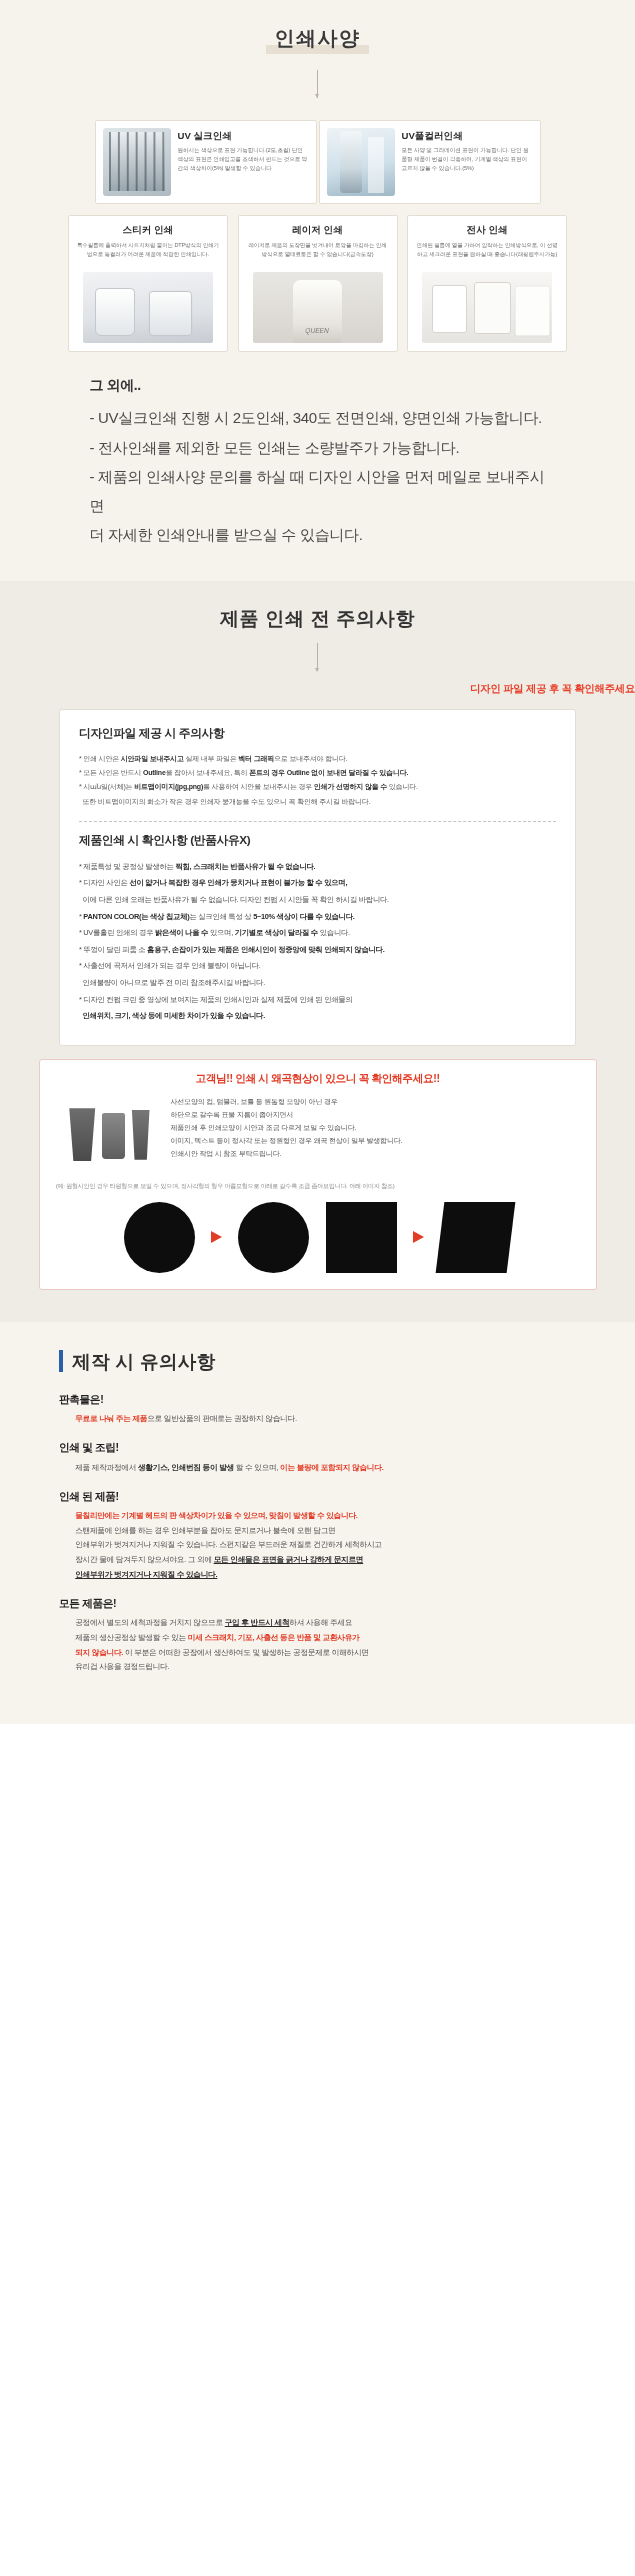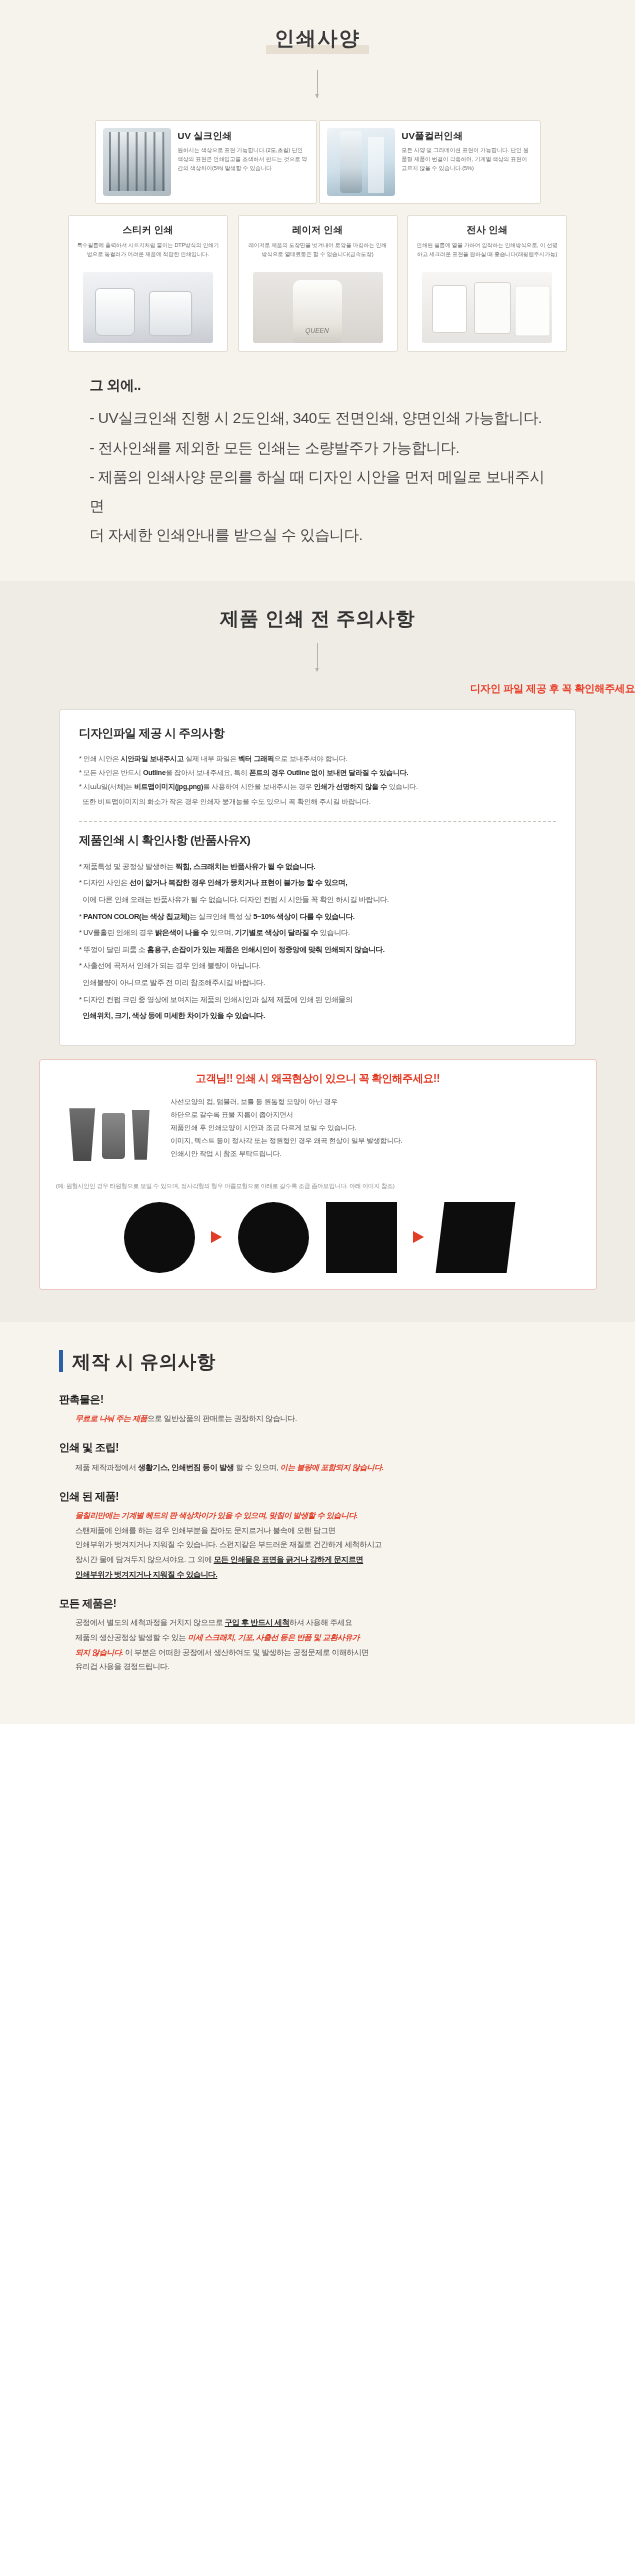--- a/index.html
+++ b/index.html
@@ -331,21 +331,21 @@
   .sec3-body { width: 517px; margin: 19px auto 0 auto; }
   .s3-head {
     font-size: 10.7px; font-weight: bold; color: #1f1f1f;
     margin: 0 0 5.2px 0; letter-spacing: -0.4px;
   }
   .s3-group { margin-bottom: 14.8px; }
   .s3-line {
     font-size: 7.7px; color: #4b4b4b; line-height: 1.9;
     letter-spacing: -0.3px; padding-left: 16.2px;
   }
-  .s3-line .r { color: #e23c26; font-weight: bold; font-style: italic; }
+  .s3-line .r { color: #e23c26; font-weight: bold; }
   .s3-line .b { font-weight: bold; color: #2b2b2b; }
   .s3-line .u { text-decoration: underline; text-align: right; }
 </style>
 </head>
 <body>
 
 <div class="page">
 
   <div class="sec1">
     <div class="sec-title-wrap">

